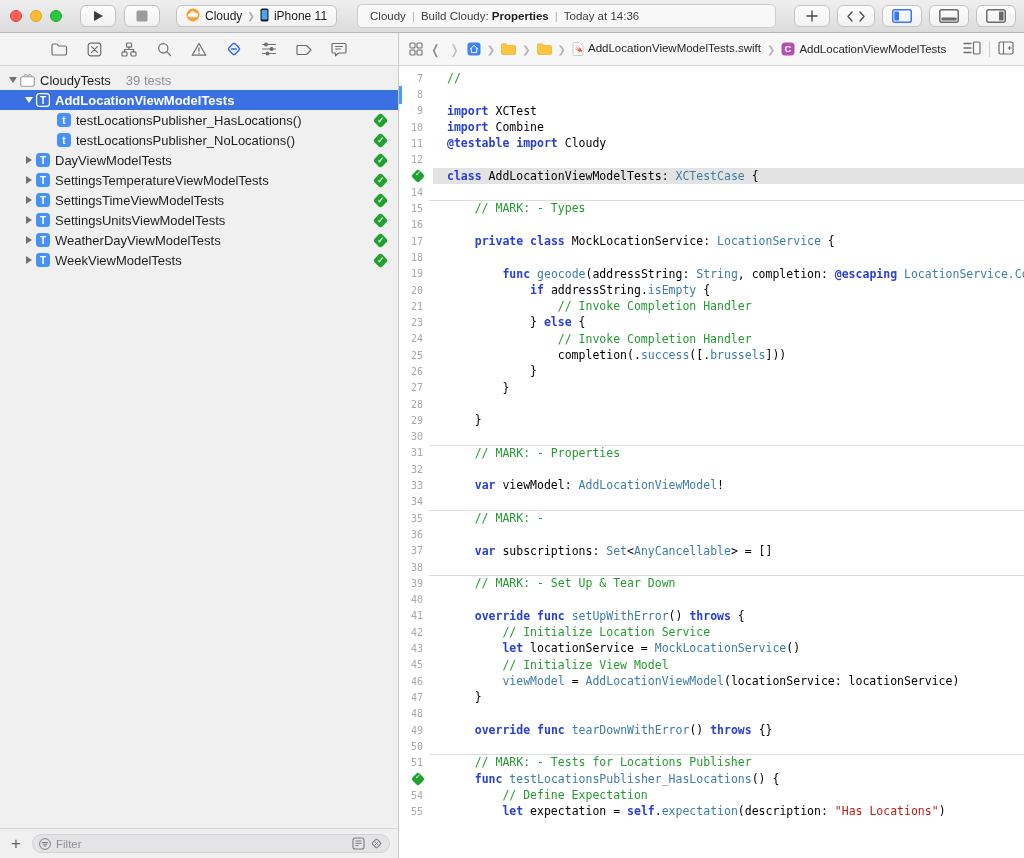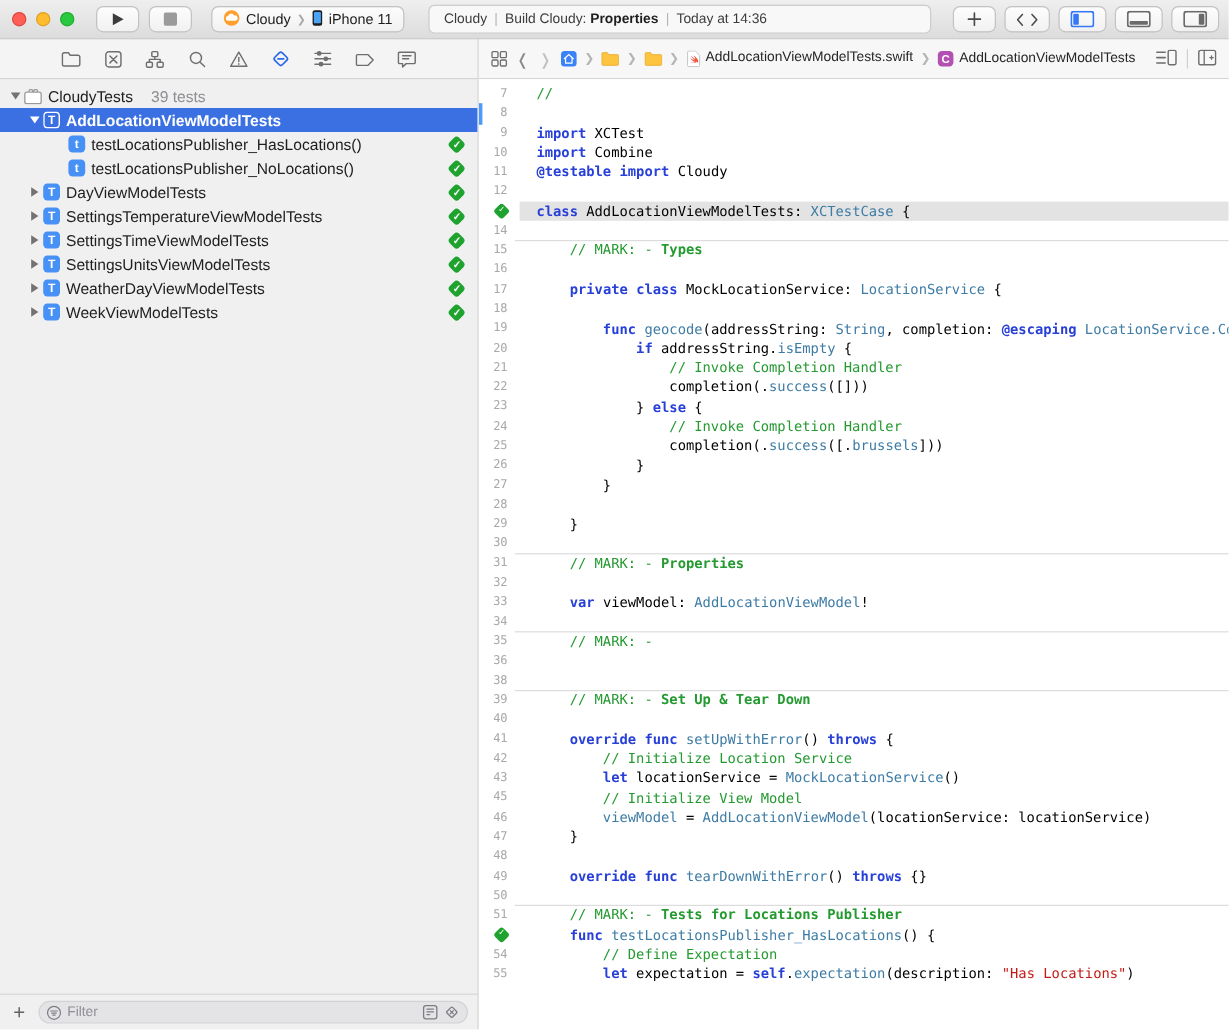--- a/index.html
+++ b/index.html
@@ -91,21 +91,21 @@
   .gcheck { width:10px; height:10px; background:#1fa32e; transform:rotate(45deg); border-radius:2.5px; position:relative; }
   .gcheck::after { content:"\2713"; position:absolute; color:#fff; font-size:8px; font-weight:bold;
                    transform:rotate(-45deg); left:1px; top:-1px; }
   .cline { flex:1; white-space:pre; overflow:hidden; font-size:11.5px; line-height:16.3px;
            padding-left:14px; font-family:"DejaVu Sans Mono", monospace; color:#000; }
   .crow.hl .cline { background:#e3e3e3; }
   .mark-sep { position:absolute; left:30px; right:0; top:0; height:1px; background:#dcdcdc; }
   .k { color:#2840d8; font-weight:bold; }
   .t { color:#3e7ca6; }
   .g { color:#249a31; }
-  .gb { color:#249a31; font-weight:bold; }
+  .gb { color:#249a31; font-weight:normal; }
   .s { color:#c41a16; }
   .d { color:#000; }
 </style>
 </head>
 <body>
 
 <div class="app">
 
   <div class="toolbar">
     <div class="traffic">
@@ -545,26 +545,20 @@
               <span class="cline"><span class="d">            </span><span class="k">if</span><span class="d"> addressString.</span><span class="t">isEmpty</span><span class="d"> {</span></span>
             </div>
             <div class="crow">
               <span class="gut">
                 <span class="lnum">21</span>
               </span>
               <span class="cline"><span class="g">                // Invoke Completion Handler</span></span>
             </div>
             <div class="crow">
               <span class="gut">
-                <span class="lnum">22</span>
-              </span>
-              <span class="cline"><span class="d">                completion(.</span><span class="t">success</span><span class="d">([]))</span></span>
-            </div>
-            <div class="crow">
-              <span class="gut">
                 <span class="lnum">23</span>
               </span>
               <span class="cline"><span class="d">            } </span><span class="k">else</span><span class="d"> {</span></span>
             </div>
             <div class="crow">
               <span class="gut">
                 <span class="lnum">24</span>
               </span>
               <span class="cline"><span class="g">                // Invoke Completion Handler</span></span>
             </div>
@@ -634,20 +628,26 @@
               <span class="gut">
                 <span class="lnum">35</span>
               </span>
               <span class="cline"><span class="g">    // MARK: -</span></span>
             </div>
             <div class="crow">
               <span class="gut">
                 <span class="lnum">36</span>
               </span>
               <span class="cline"></span>
+            </div>
+            <div class="crow">
+              <span class="gut">
+                <span class="lnum">37</span>
+              </span>
+              <span class="cline"><span class="d">    </span><span class="k">var</span><span class="d"> subscriptions: </span><span class="t">Set</span><span class="d">&lt;</span><span class="t">AnyCancellable</span><span class="d">&gt; = []</span></span>
             </div>
             <div class="crow">
               <span class="gut">
                 <span class="lnum">38</span>
               </span>
               <span class="cline"></span>
             </div>
             <div class="crow">
               <span class="mark-sep"></span>
               <span class="gut">

